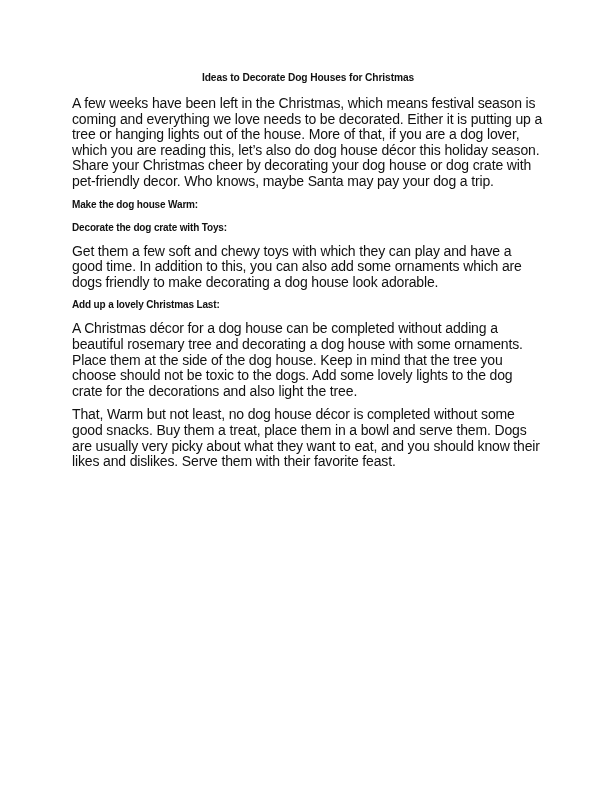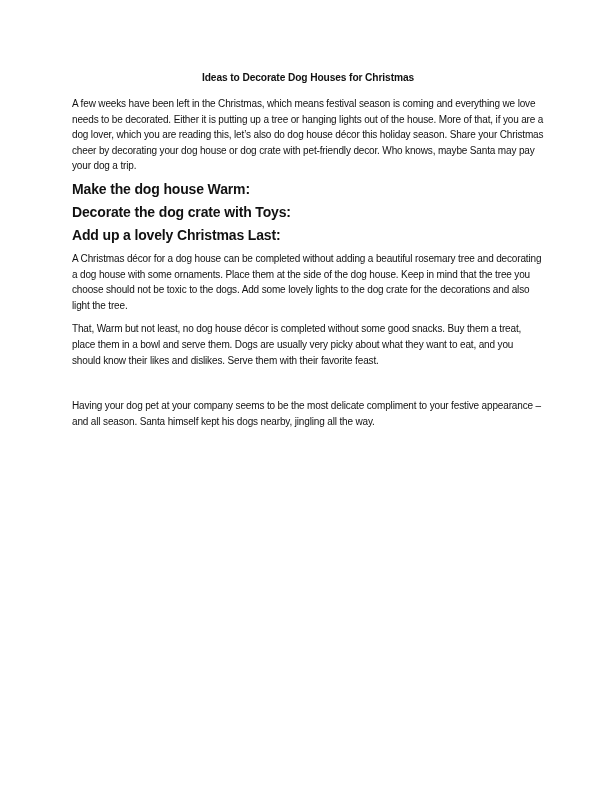--- a/index.html
+++ b/index.html
@@ -6,39 +6,39 @@
   body { width: 612px; height: 792px; position: relative; overflow: hidden; }
   .page {
     position: absolute; left: 0; top: 0; width: 612px; height: 792px; background: #ffffff;
     font-family: "Liberation Sans", sans-serif; color: #111111;
   }
   .content { position: absolute; left: 72px; top: 71px; width: 472px; }
   .title {
     text-align: center; font-weight: bold; font-size: 10.2px; line-height: 14px;
     margin: 0 0 11px 0; letter-spacing: -0.1px;
   }
-  .para { font-size: 10px; line-height: 15.6px; margin: 0 0 8px 0; letter-spacing: -0.15px; }
-  .heading { font-size: 14px; font-weight: bold; line-height: 14px; margin: 8px 0 9px 0; letter-spacing: -0.15px; }
+  .para { font-size: 14px; line-height: 15.6px; margin: 0 0 8px 0; letter-spacing: -0.15px; }
+  .heading { font-size: 10px; font-weight: bold; line-height: 14px; margin: 8px 0 9px 0; letter-spacing: -0.15px; }
   .spacer { height: 22px; }
 </style>
 </head>
 <body>
 
 <div class="page">
   <div class="content">
     <h1 class="title">Ideas to Decorate Dog Houses for Christmas</h1>
 
     <p class="para">A few weeks have been left in the Christmas, which means festival season is coming and everything we love needs to be decorated. Either it is putting up a tree or hanging lights out of the house. More of that, if you are a dog lover, which you are reading this, let’s also do dog house décor this holiday season. Share your Christmas cheer by decorating your dog house or dog crate with pet-friendly decor. Who knows, maybe Santa may pay your dog a trip.</p>
 
     <h2 class="heading">Make the dog house Warm:</h2>
 
     <h2 class="heading">Decorate the dog crate with Toys:</h2>
+    <p class="para">Get them a few soft and chewy toys with which they can play and have a good time. In addition to this, you can also add some ornaments which are dogs friendly to make decorating a dog house look adorable.</p>
 
     <h2 class="heading">Add up a lovely Christmas Last:</h2>
     <p class="para">A Christmas décor for a dog house can be completed without adding a beautiful rosemary tree and decorating a dog house with some ornaments. Place them at the side of the dog house. Keep in mind that the tree you choose should not be toxic to the dogs. Add some lovely lights to the dog crate for the decorations and also light the tree.</p>
 
     <p class="para">That, Warm but not least, no dog house décor is completed without some good snacks. Buy them a treat, place them in a bowl and serve them. Dogs are usually very picky about what they want to eat, and you should know their likes and dislikes. Serve them with their favorite feast.</p>
 
     <div class="spacer"></div>
 
-    <p class="para">Having your dog pet at your company seems to be the most delicate compliment to your festive appearance – and all season. Santa himself kept his dogs nearby, jingling all the way.</p>
   </div>
 </div>
 
 </body></html>

